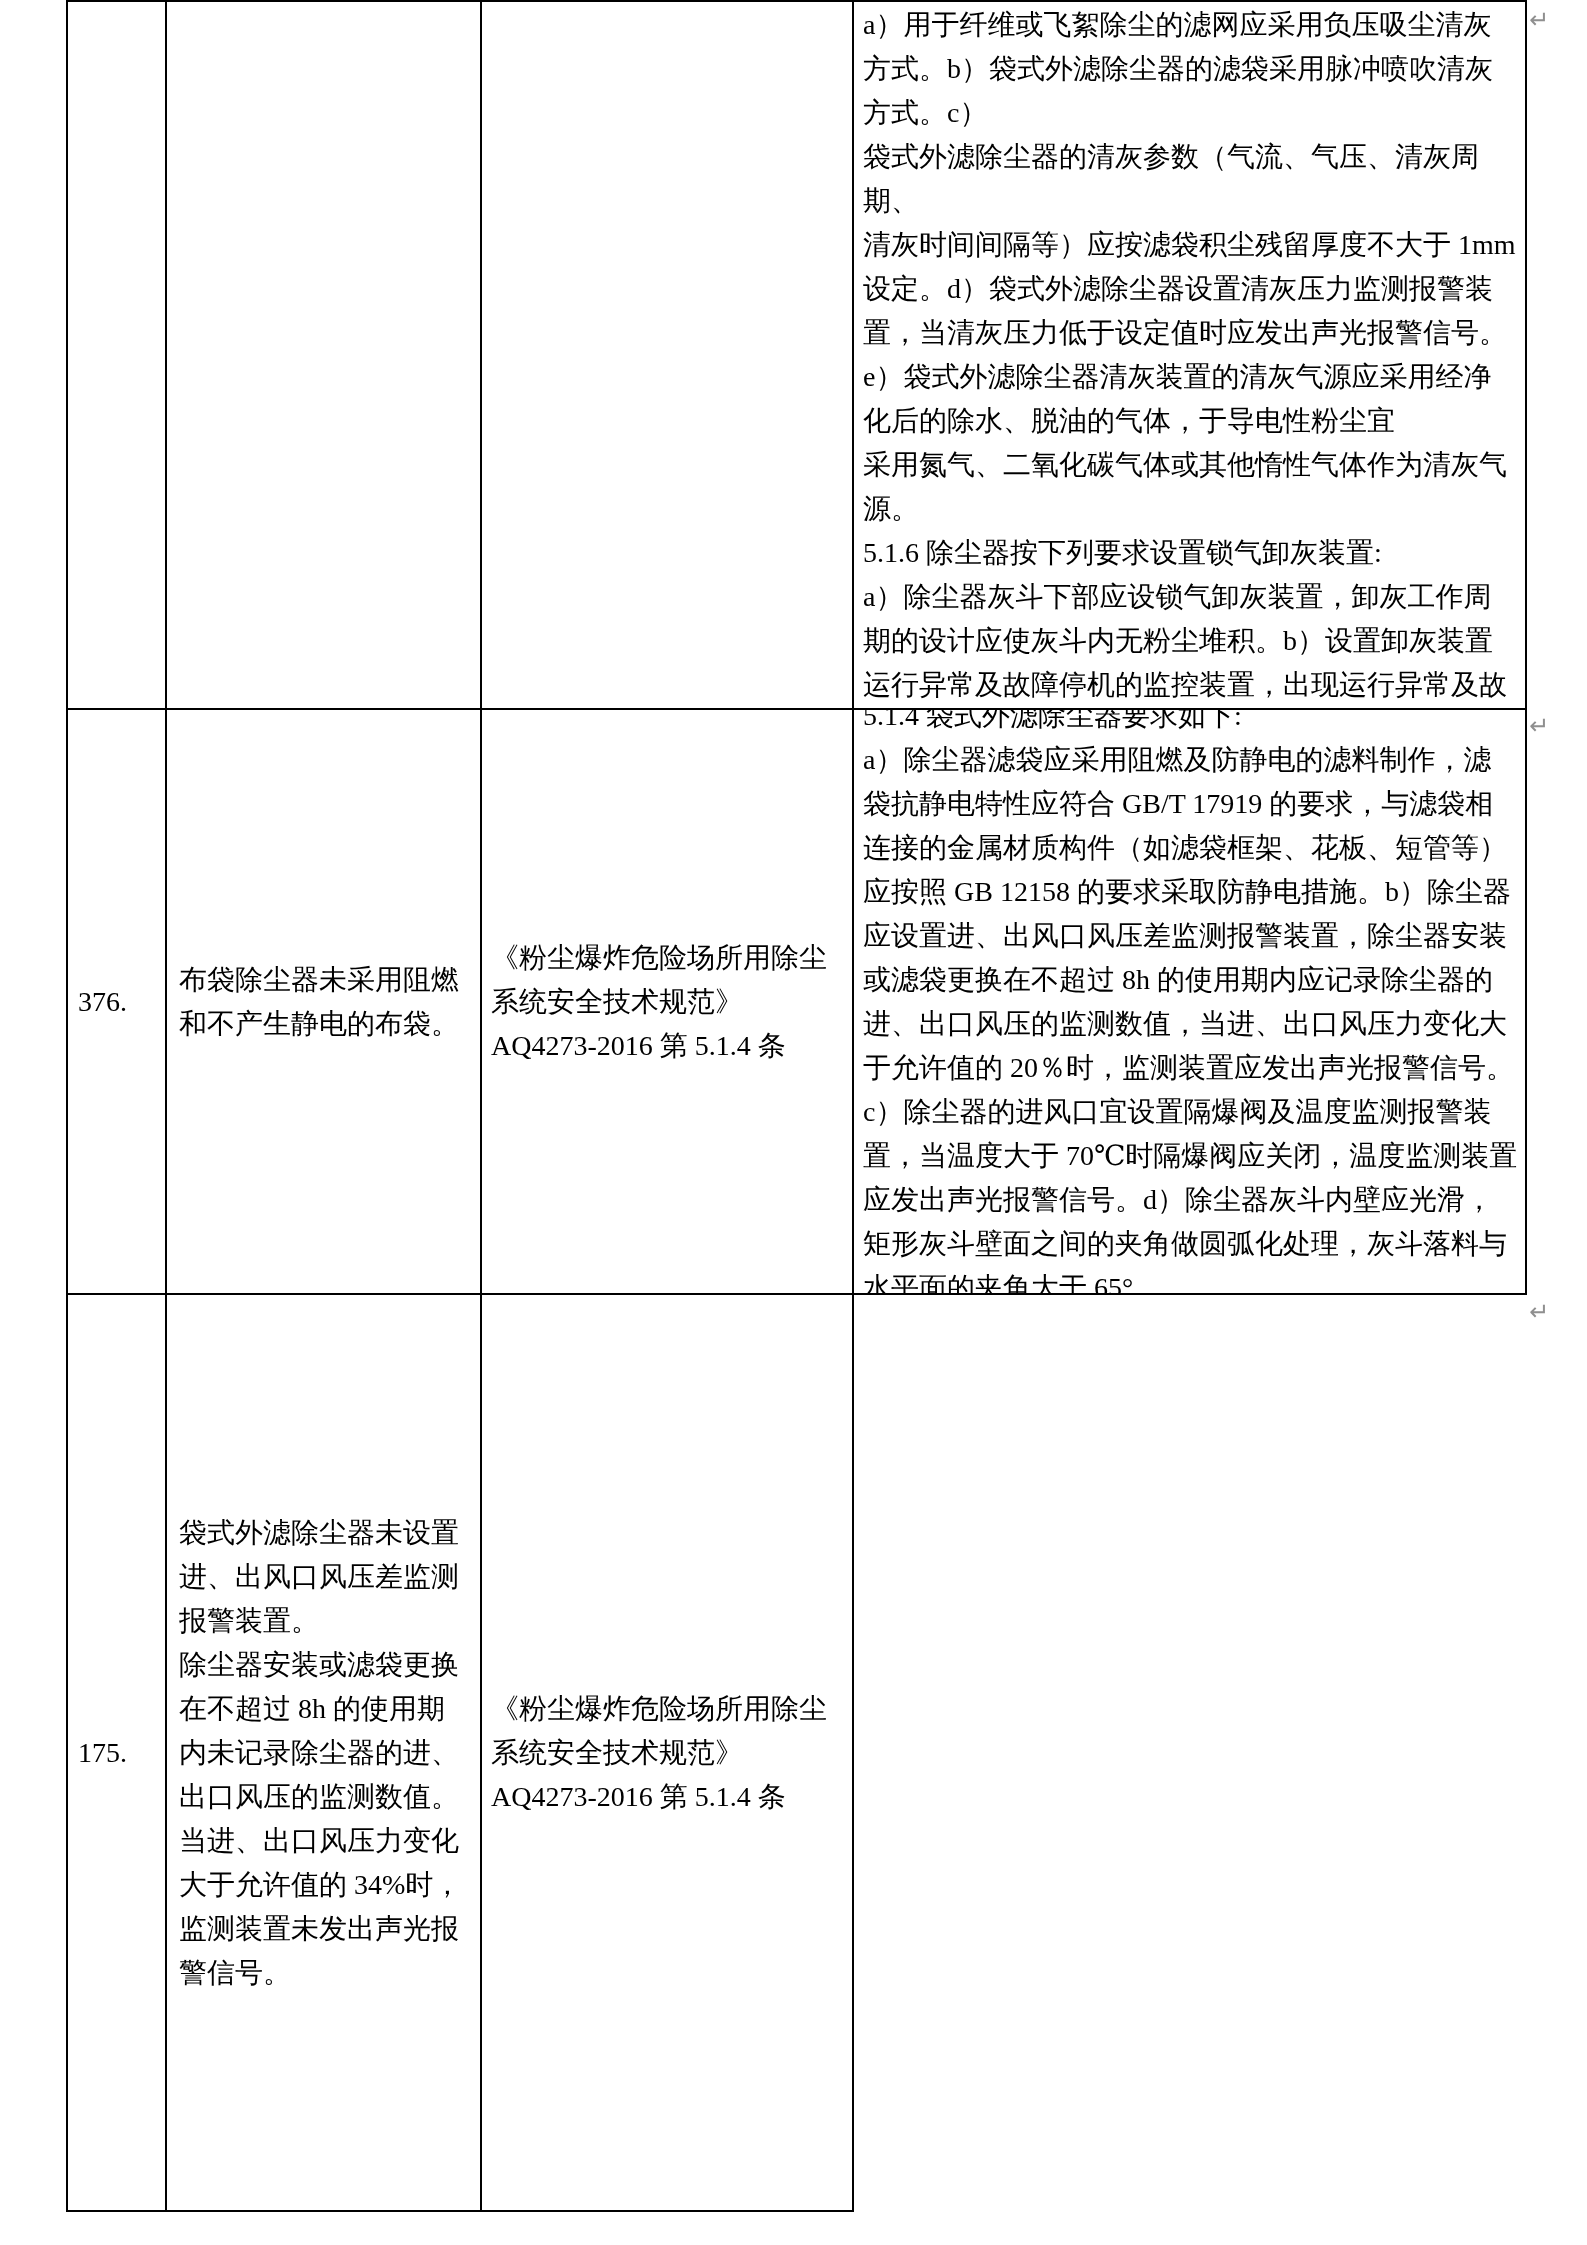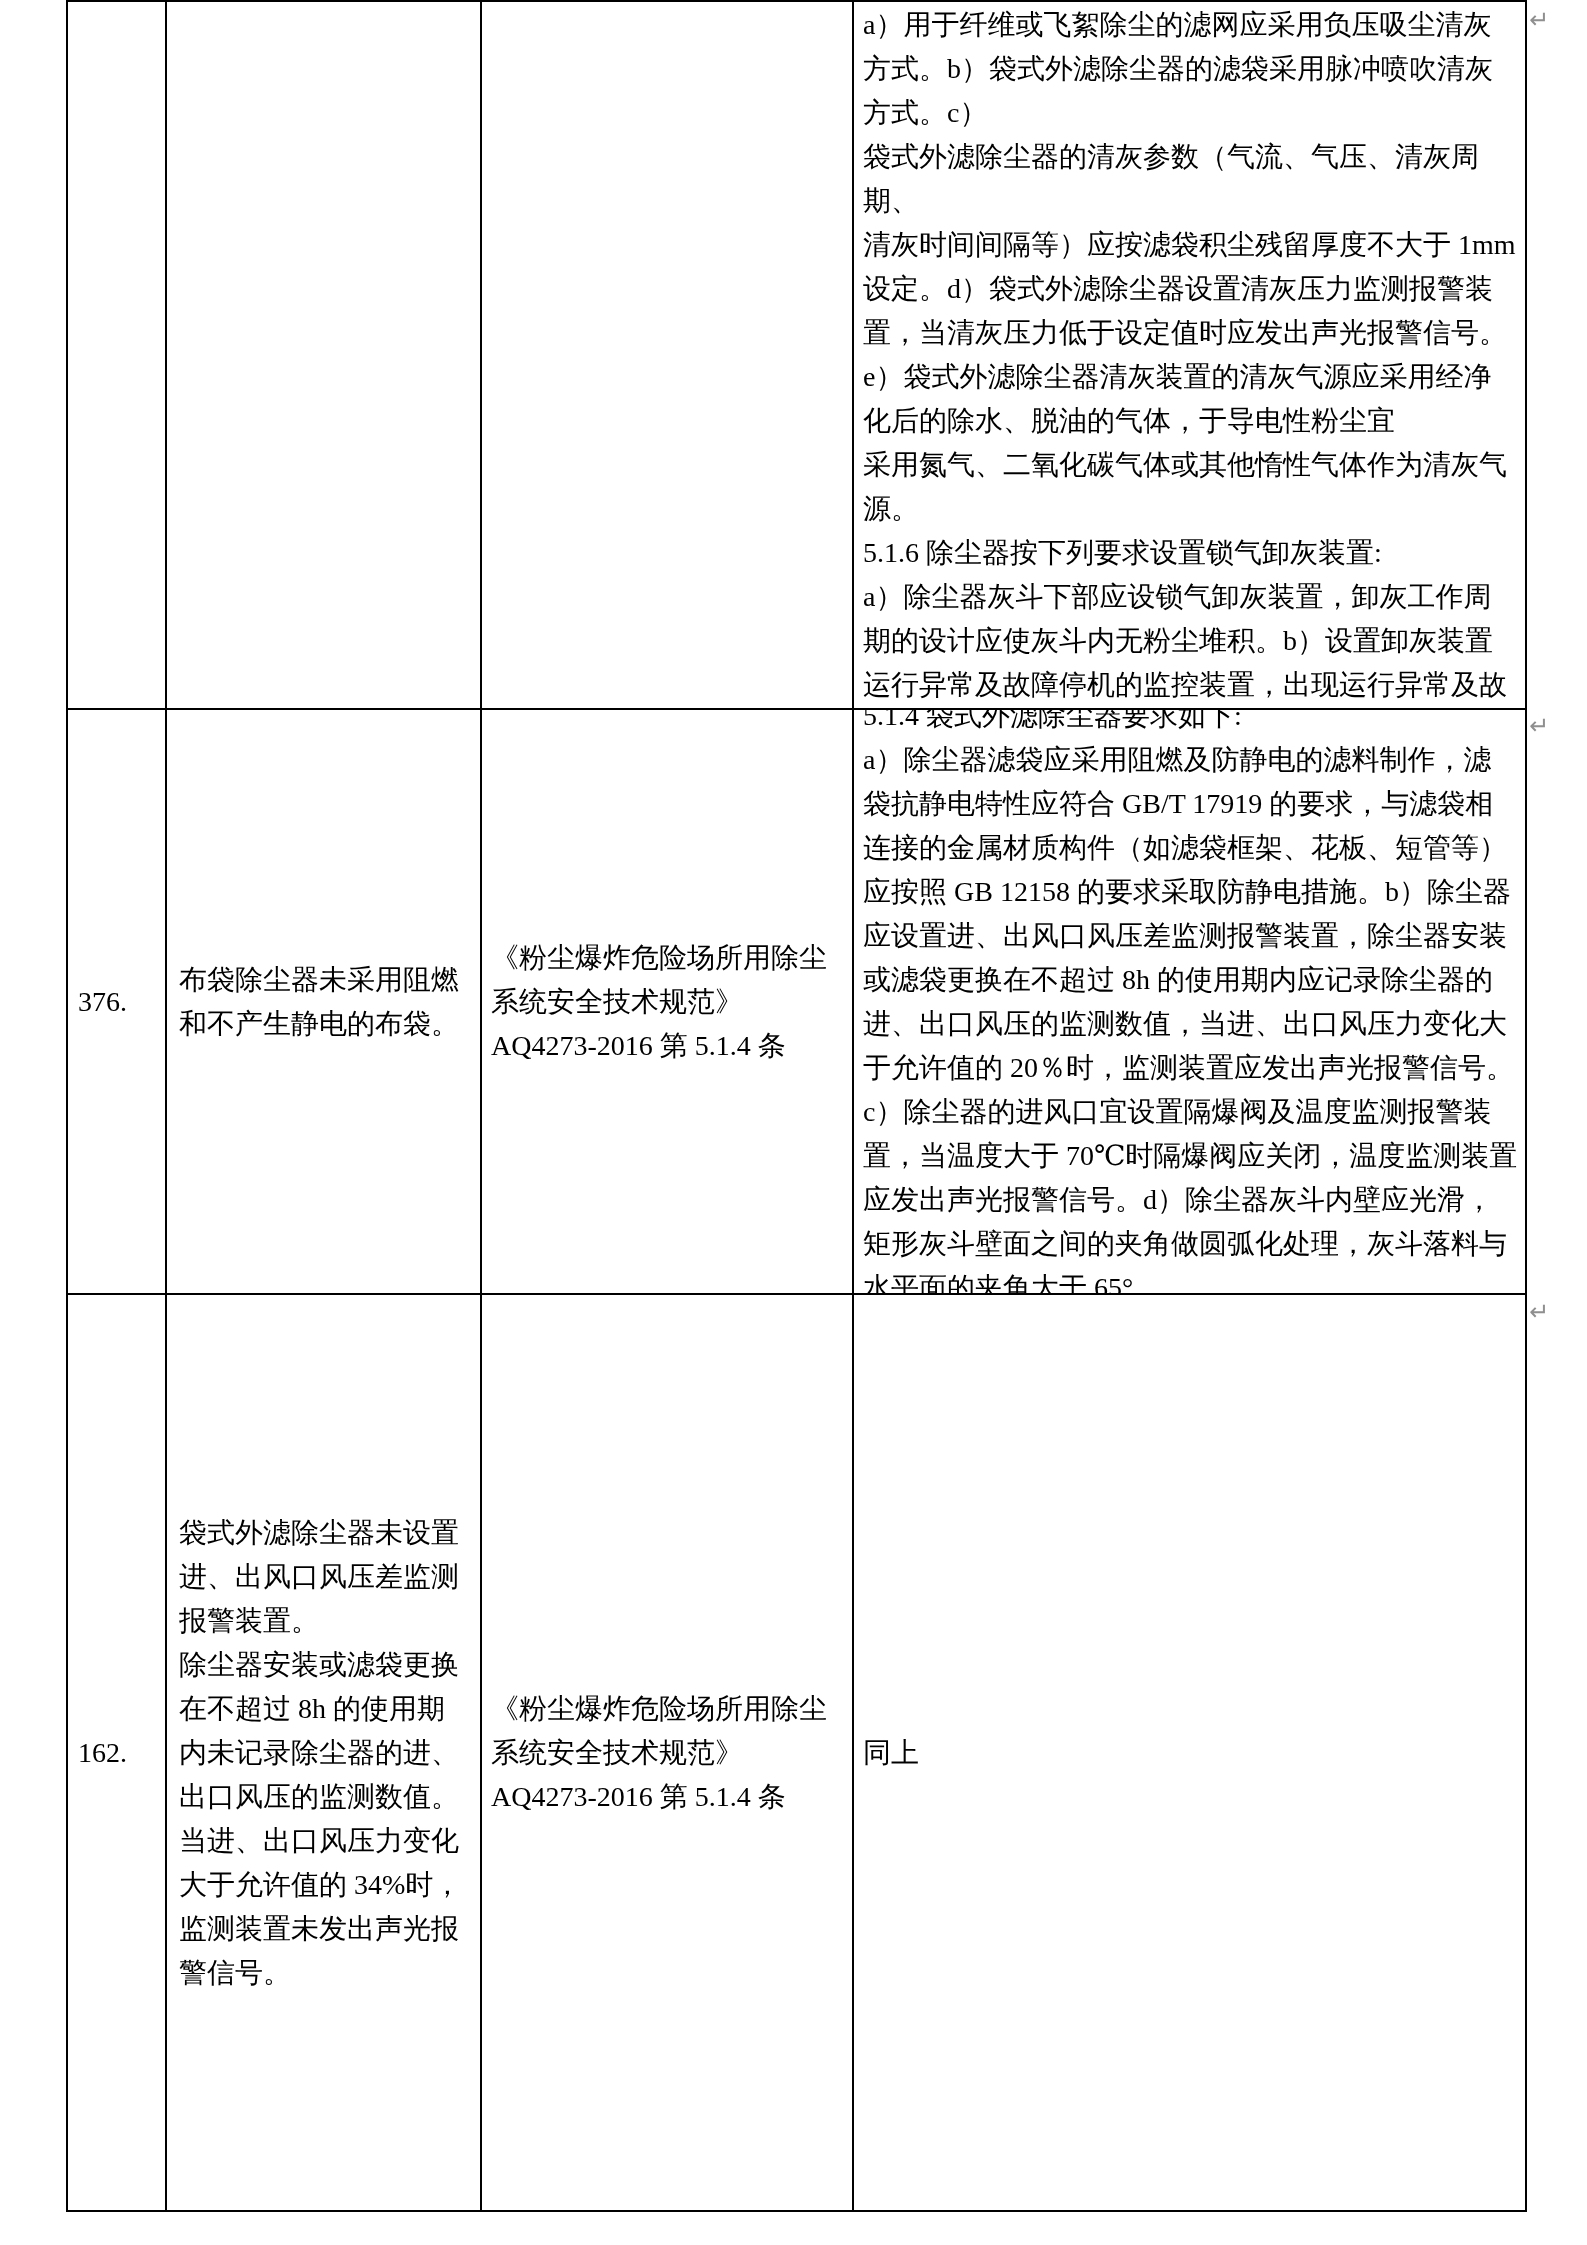--- a/index.html
+++ b/index.html
@@ -94,34 +94,33 @@
 应设置进、出风口风压差监测报警装置，除尘器安装
 或滤袋更换在不超过 8h 的使用期内应记录除尘器的
 进、出口风压的监测数值，当进、出口风压力变化大
 于允许值的 20％时，监测装置应发出声光报警信号。
 c）除尘器的进风口宜设置隔爆阀及温度监测报警装
 置，当温度大于 70℃时隔爆阀应关闭，温度监测装置
 应发出声光报警信号。d）除尘器灰斗内壁应光滑，
 矩形灰斗壁面之间的夹角做圆弧化处理，灰斗落料与
 水平面的夹角大于 65°。</div>
 
-  <div class="cell c-num">162.</div>
+  <div class="cell c-num">175.</div>
   <div class="cell c-prob">袋式外滤除尘器未设置
 进、出风口风压差监测
 报警装置。
 除尘器安装或滤袋更换
 在不超过 8h 的使用期
 内未记录除尘器的进、
 出口风压的监测数值。
 当进、出口风压力变化
 大于允许值的 34%时，
 监测装置未发出声光报
 警信号。</div>
   <div class="cell c-ref">《粉尘爆炸危险场所用除尘
 系统安全技术规范》
 AQ4273-2016 第 5.1.4 条</div>
-  <div class="cell c-req">同上</div>
 
 </div>
 
 <span class="pmark pmark-0">↵</span>
 <span class="pmark pmark-1">↵</span>
 <span class="pmark pmark-2">↵</span>
 
 </body></html>

